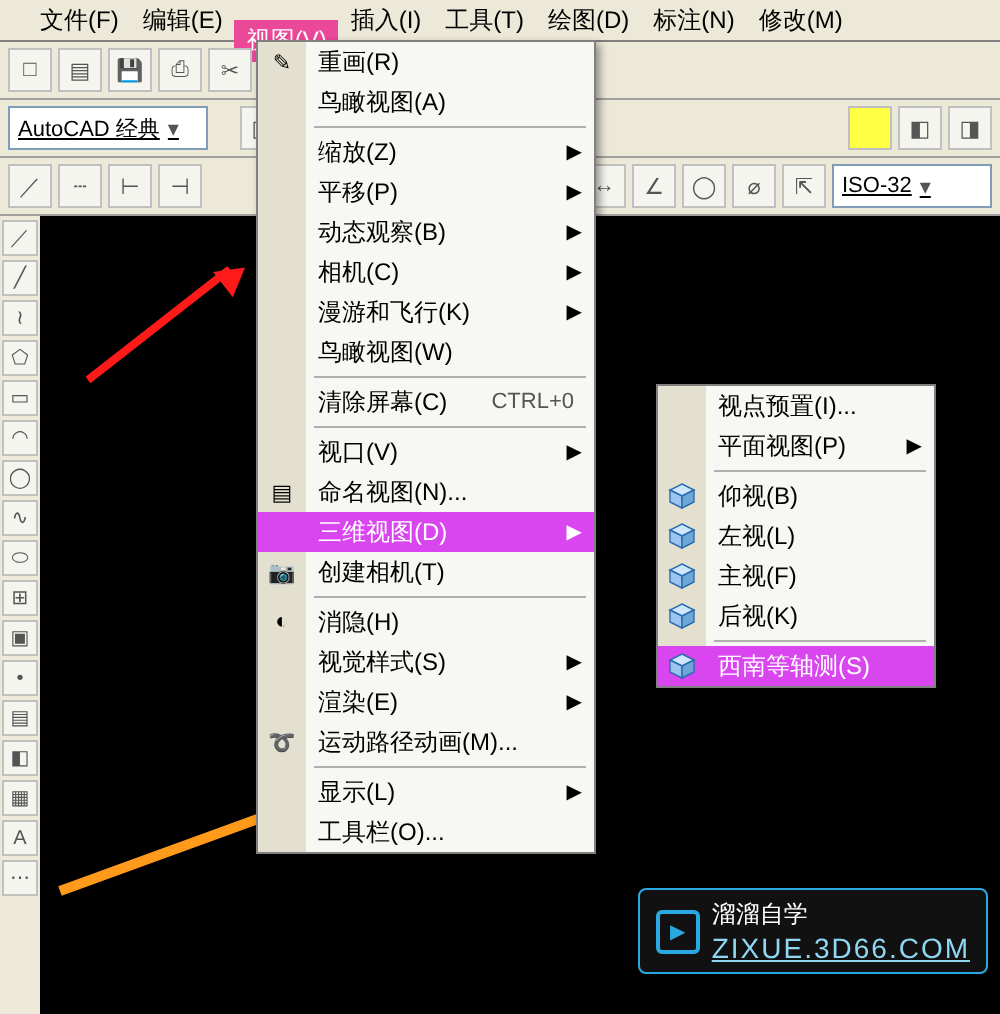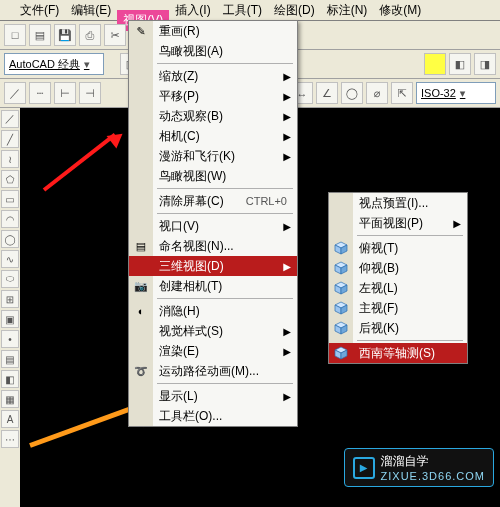--- a/index.html
+++ b/index.html
@@ -11,32 +11,32 @@
   .ticon{width:20px;height:20px;background:#f5f5f0;border:1px solid #c0c0c0;display:flex;align-items:center;justify-content:center;font-size:11px;color:#555;}
   .combo{height:20px;background:#fff;border:1px solid #7f9db9;display:flex;align-items:center;padding:0 4px;font-size:11px;color:#000;text-decoration:underline;}
   .combo .dd{margin-left:4px;color:#555;}
   .workspace{position:relative;background:#000;height:calc(507px - 20px - 28px - 28px - 28px);}
   .sidetb{position:absolute;left:0;top:0;width:20px;background:#ece9d8;height:100%;display:flex;flex-direction:column;gap:2px;padding-top:2px;align-items:center;}
   .sicon{width:16px;height:16px;background:#f5f5f0;border:1px solid #c0c0c0;font-size:10px;color:#555;display:flex;align-items:center;justify-content:center;}
   
   .menu{position:absolute;background:#f7f7f4;border:1px solid #808080;box-shadow:2px 2px 4px rgba(0,0,0,.4);}
   .menu .ibar{position:absolute;left:0;top:0;bottom:0;width:24px;background:#e3e0d0;}
   .menu .mi{position:relative;height:20px;display:flex;align-items:center;padding-left:30px;padding-right:18px;white-space:nowrap;color:#000;}
-  .menu .mi.hl{background:#b91c1c;color:#fff;}
+  .menu .mi.hl{background:#d946ef;color:#fff;}
   .menu .mi .sub{position:absolute;right:6px;font-size:10px;}
   .menu .mi .sc{position:absolute;right:10px;color:#555;font-size:11px;text-align:right;}
   .menu .mi .ico{position:absolute;left:3px;width:18px;height:16px;display:flex;align-items:center;justify-content:center;font-size:11px;}
   .menu .sep{height:1px;margin:2px 4px 2px 28px;background:#b0b0b0;}
   .red-line{position:absolute;width:90px;height:4px;background:#ff1a1a;transform:rotate(-38deg);transform-origin:left center;left:44px;top:80px;}
   .red-head{position:absolute;left:110px;top:22px;width:0;height:0;border-left:14px solid #ff1a1a;border-top:8px solid transparent;border-bottom:8px solid transparent;transform:rotate(-38deg);}
   .orange-line{position:absolute;width:120px;height:5px;background:#ff9a1a;transform:rotate(-20deg);transform-origin:left center;left:30px;top:335px;}
   .orange-head{position:absolute;left:140px;top:299px;width:0;height:0;border-left:16px solid #ff9a1a;border-top:9px solid transparent;border-bottom:9px solid transparent;transform:rotate(-20deg);}
   .watermark{position:absolute;right:6px;bottom:24px;background:rgba(20,20,20,.85);border:1px solid #2aa8e0;color:#fff;font-size:12px;padding:4px 8px;display:flex;align-items:center;gap:6px;border-radius:4px;}
   .watermark .play{width:18px;height:18px;border:2px solid #2aa8e0;border-radius:3px;display:flex;align-items:center;justify-content:center;color:#2aa8e0;font-size:10px;}
-  .watermark .sub2{font-size:11px;color:#8fd6f2;letter-spacing:1px;}
+  .watermark .sub2{font-size:14px;color:#8fd6f2;letter-spacing:1px;text-decoration:underline;}
   .cube{width:14px;height:14px;display:inline-block;}
   .cube svg{width:14px;height:14px;}
 </style>
 </head>
 <body>
 
 <div class="mbar">
   <span>文件(F)</span>
   <span>编辑(E)</span>
   <span class="hl">视图(V)</span>
@@ -153,27 +153,20 @@
     <div class="sep"></div>
     <div class="mi">显示(L)<span class="sub">▶</span></div>
     <div class="mi">工具栏(O)...</div>
   </div>
 
 <div id="view3d-menu" class="menu" style="left:284px;top:192px;width:138px;margin-left:44px;">
   <div class="ibar"></div>
 <div class="mi">视点预置(I)...</div>
     <div class="mi">平面视图(P)<span class="sub">▶</span></div>
     <div class="sep"></div>
-    <div class="mi">俯视(T)<span class="ico cube">
-        <svg viewBox="0 0 14 14">
-          <polygon points="7,1 13,4 7,7 1,4" fill="#cfe6ff" stroke="#2a6db0" stroke-width="0.7"></polygon>
-          <polygon points="1,4 7,7 7,13 1,10" fill="#9cc5ef" stroke="#2a6db0" stroke-width="0.7"></polygon>
-          <polygon points="13,4 7,7 7,13 13,10" fill="#6fa6da" stroke="#2a6db0" stroke-width="0.7"></polygon>
-        </svg>
-      </span></div>
     <div class="mi">仰视(B)<span class="ico cube">
         <svg viewBox="0 0 14 14">
           <polygon points="7,1 13,4 7,7 1,4" fill="#cfe6ff" stroke="#2a6db0" stroke-width="0.7"></polygon>
           <polygon points="1,4 7,7 7,13 1,10" fill="#9cc5ef" stroke="#2a6db0" stroke-width="0.7"></polygon>
           <polygon points="13,4 7,7 7,13 13,10" fill="#6fa6da" stroke="#2a6db0" stroke-width="0.7"></polygon>
         </svg>
       </span></div>
     <div class="mi">左视(L)<span class="ico cube">
         <svg viewBox="0 0 14 14">
           <polygon points="7,1 13,4 7,7 1,4" fill="#cfe6ff" stroke="#2a6db0" stroke-width="0.7"></polygon>

